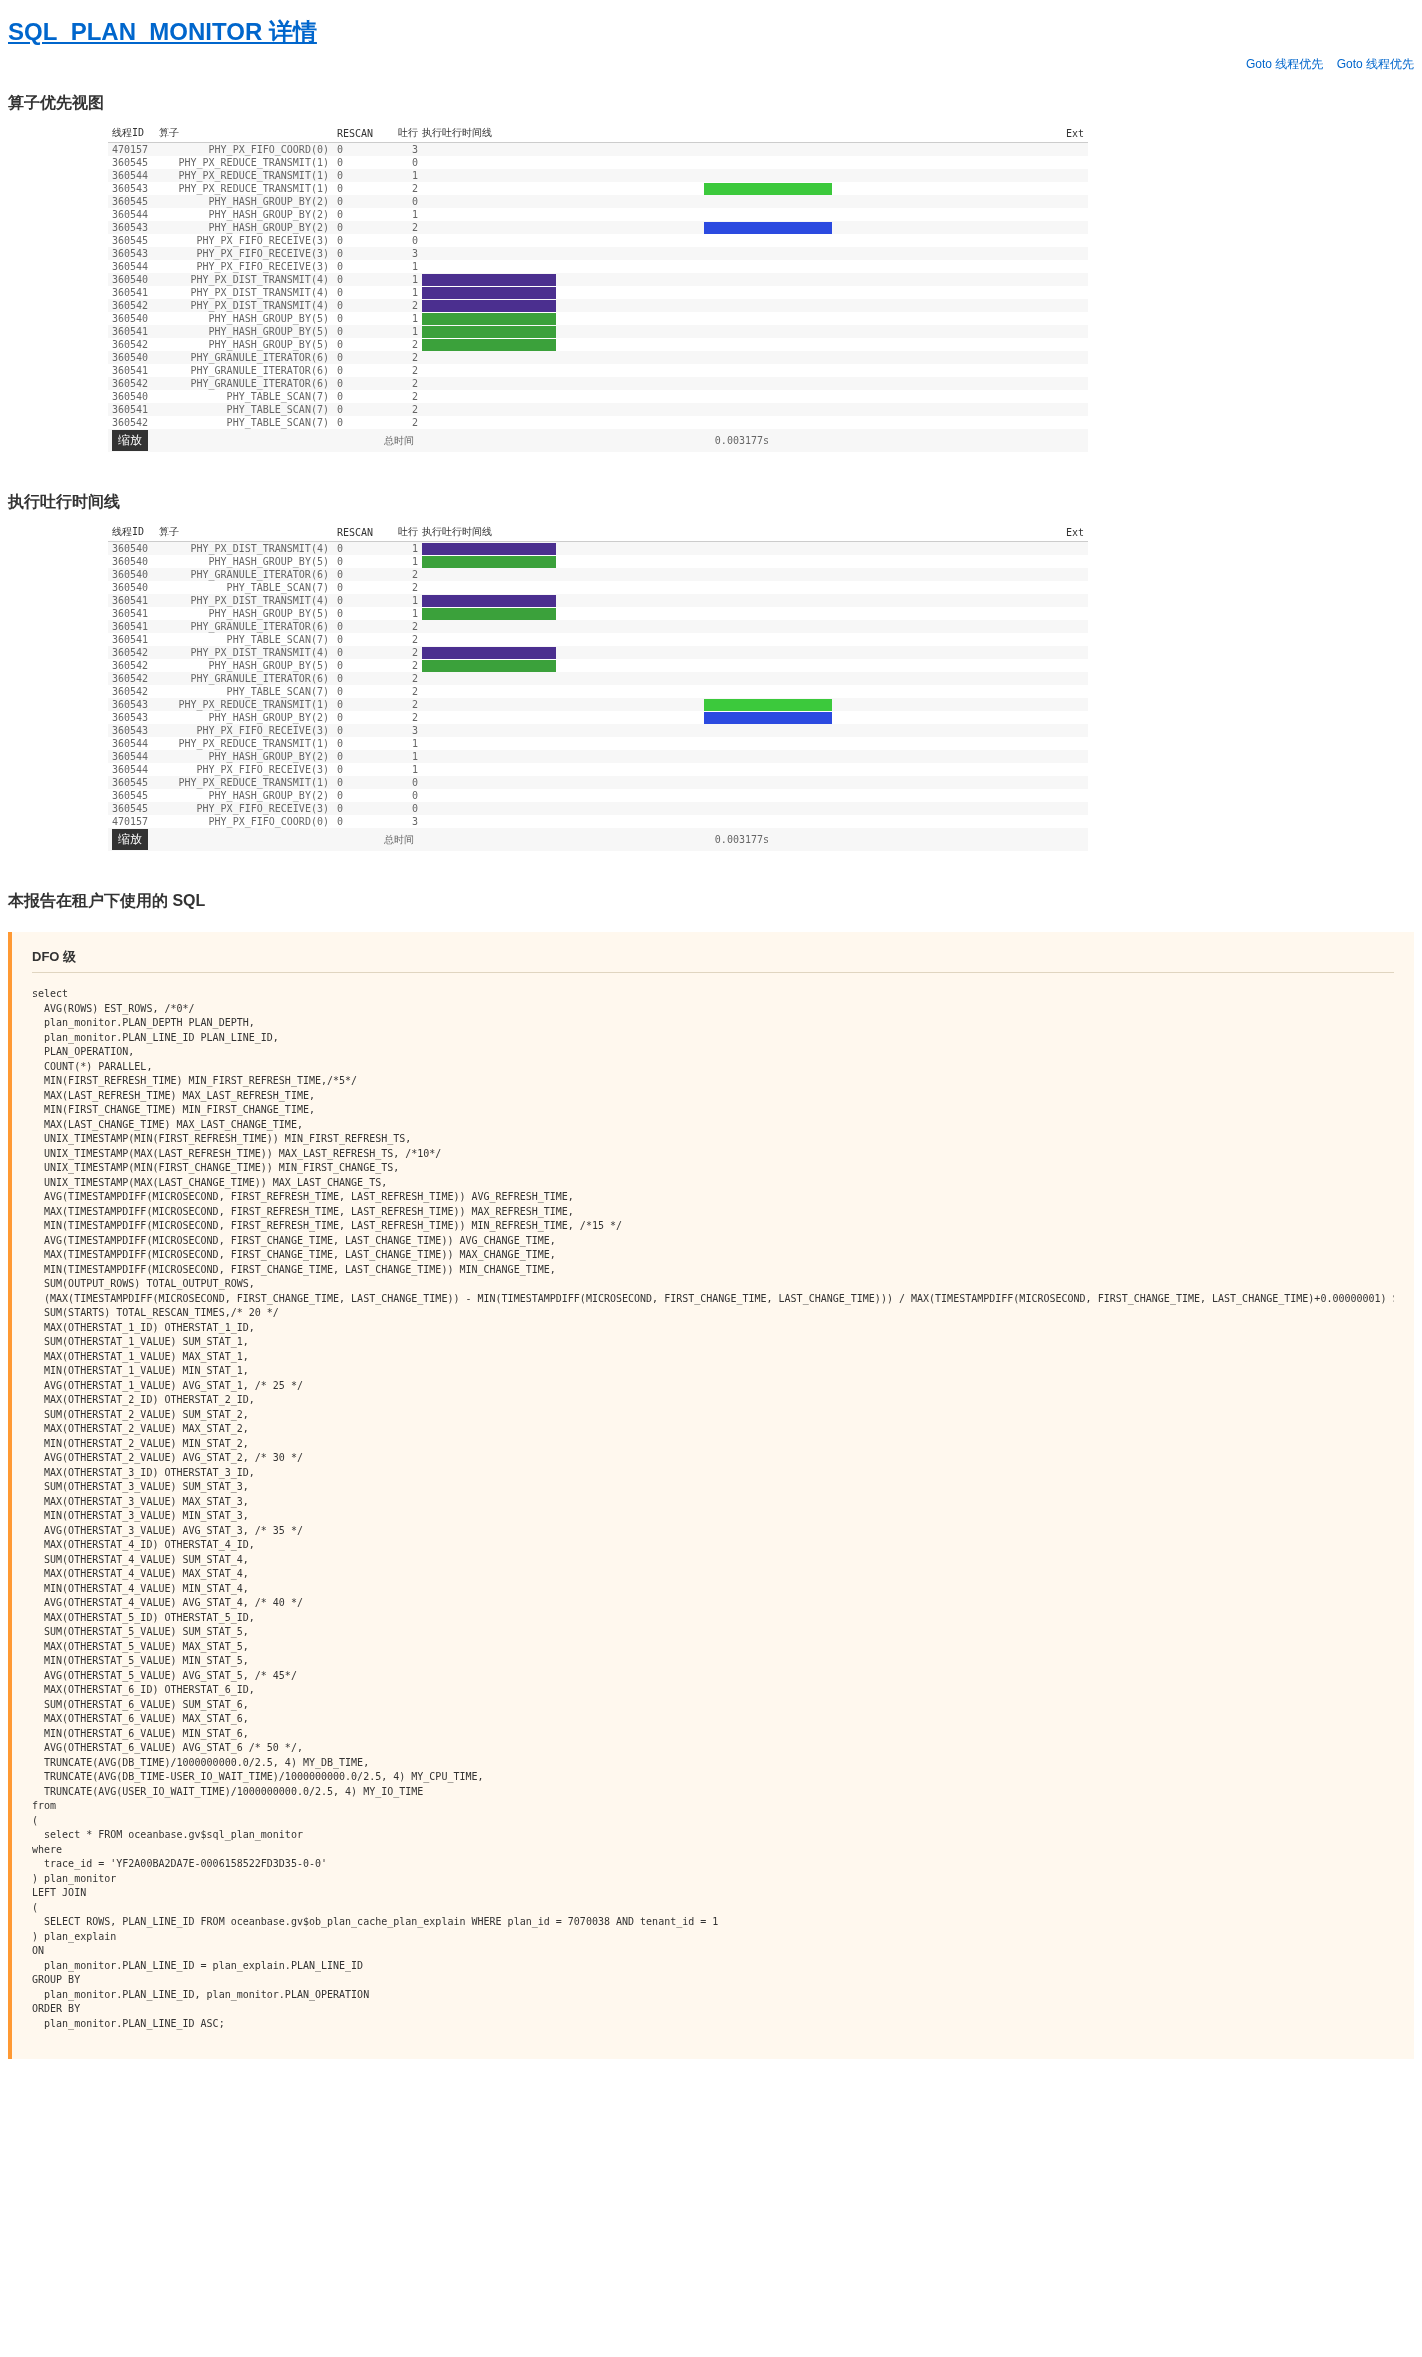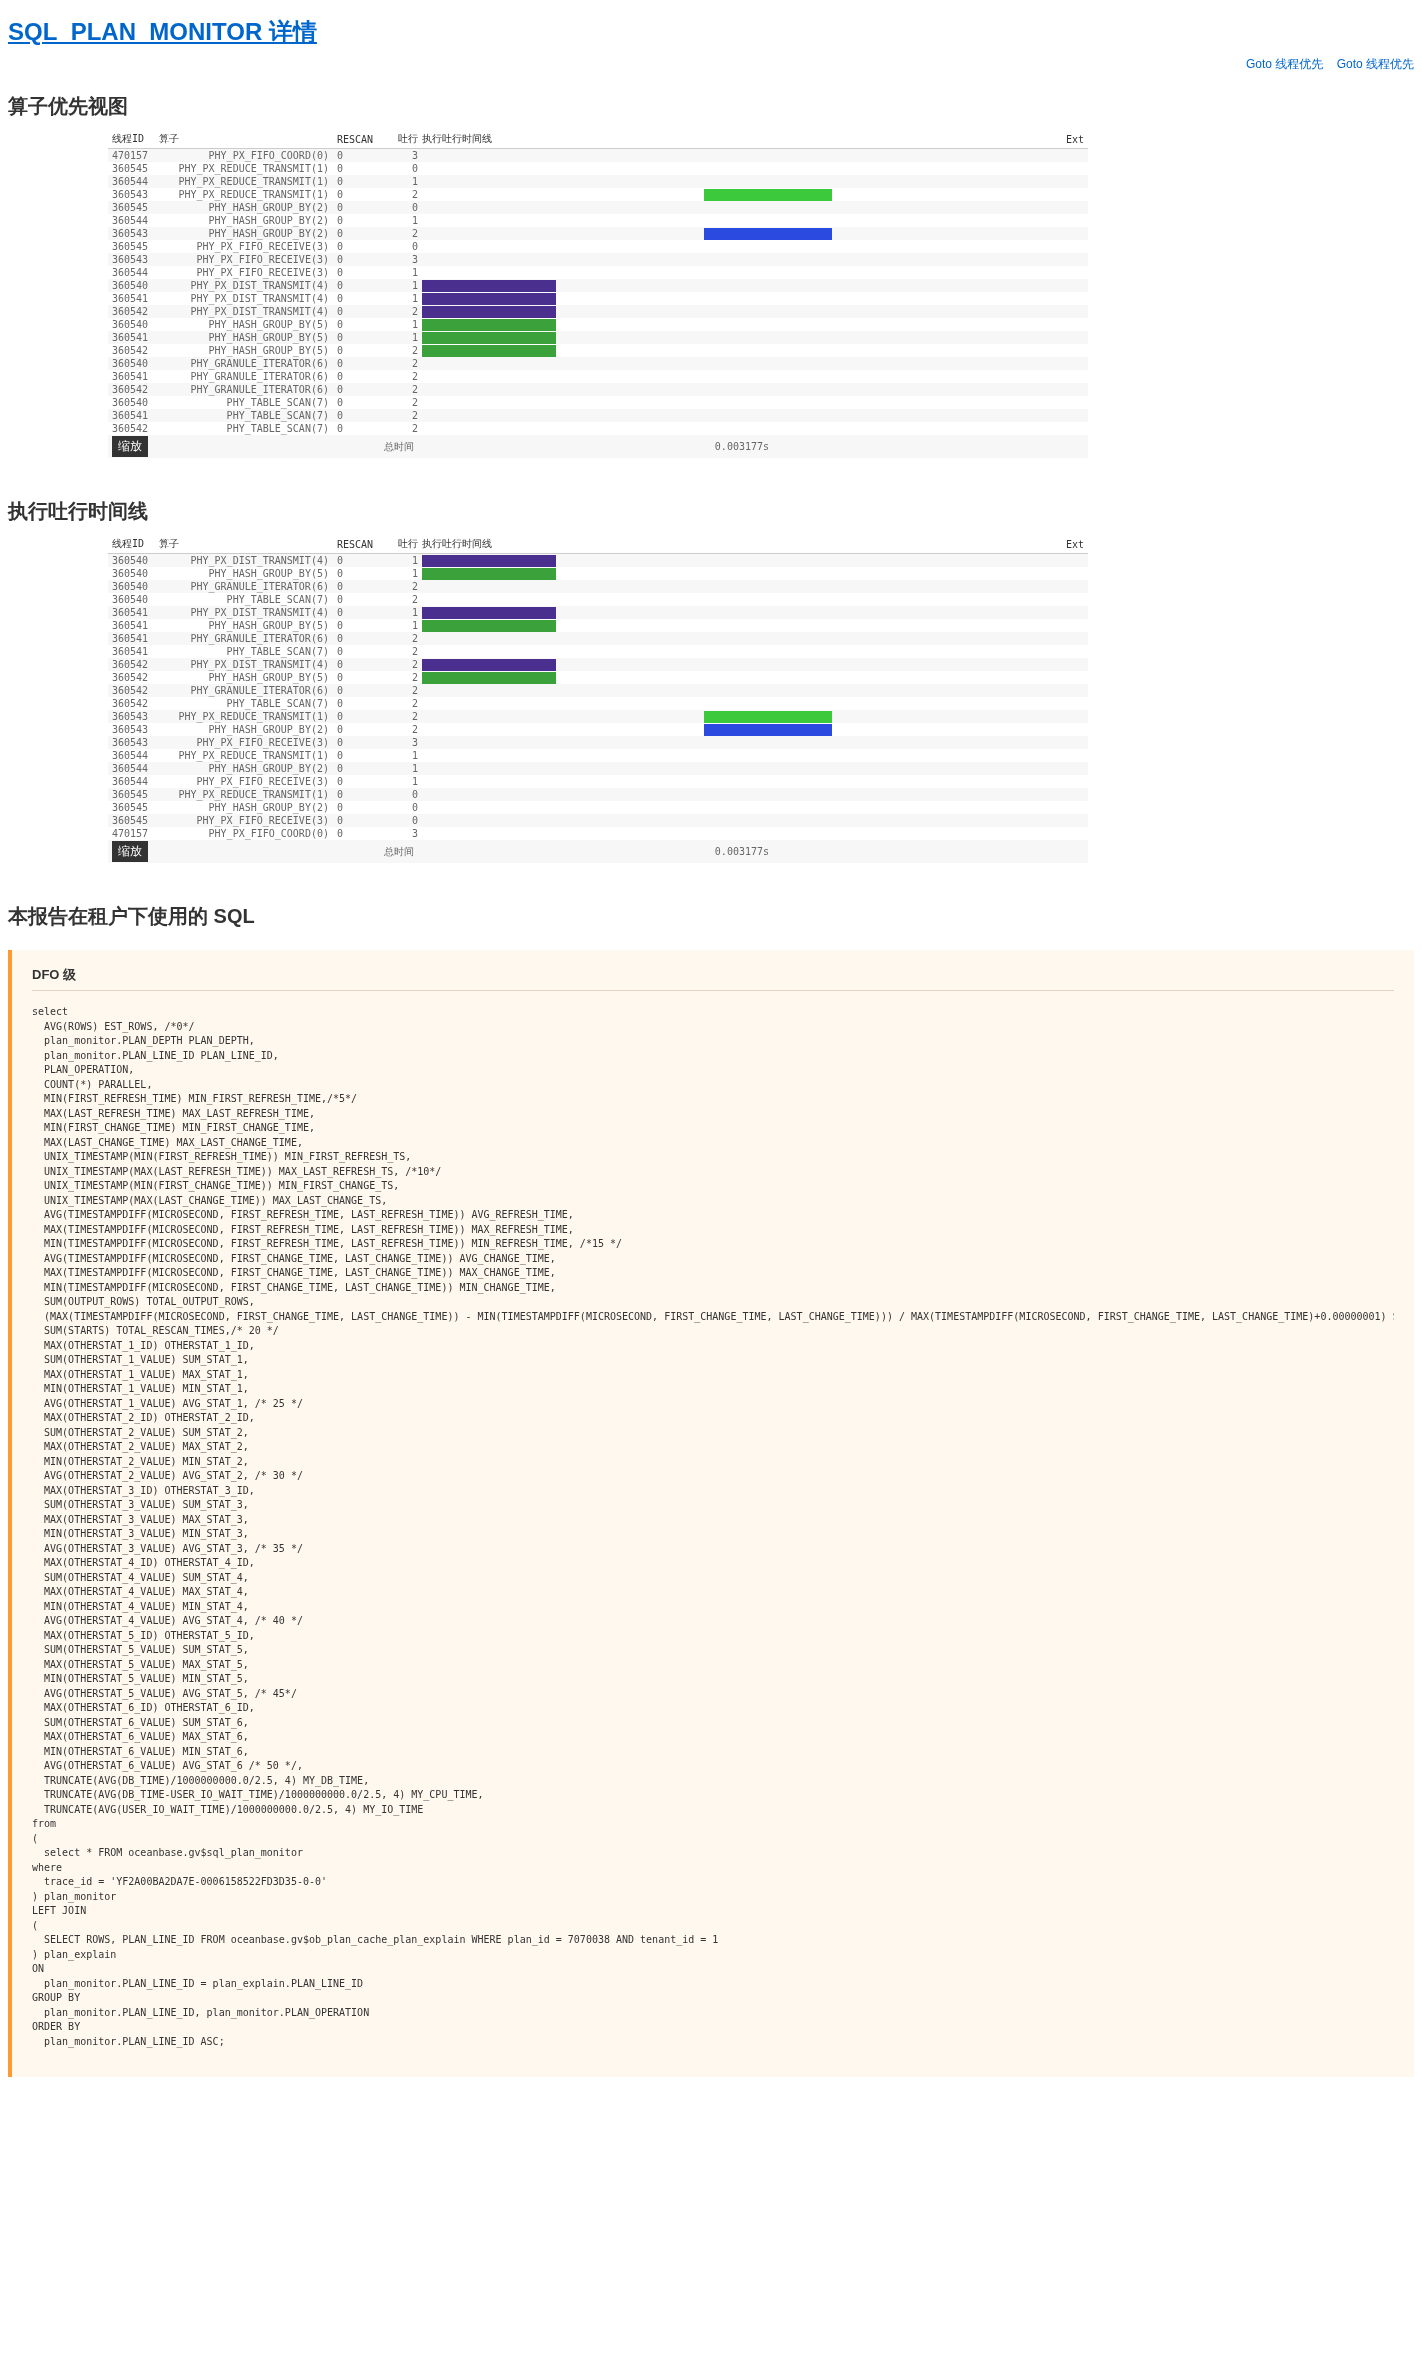--- a/index.html
+++ b/index.html
@@ -1,18 +1,18 @@
 <!DOCTYPE html>
 <html><head>
 <meta charset="utf-8">
 <style>
 body{font-family:Arial,sans-serif;margin:0;padding:8px;font-size:12px;color:#333}
 h2{font-size:24px;margin:8px 0}
 h2 a{color:#0066cc;text-decoration:underline}
-h3{font-size:20px;margin:20px 0 10px;color:#333}
+h3{font-size:16px;margin:20px 0 10px;color:#333}
 .nav-links{text-align:right;margin:8px 0}
 .nav-links a{color:#0066cc;text-decoration:none;margin-left:10px;cursor:pointer}
 .chart-wrap{margin-left:100px;margin-bottom:40px}
 table.plan{border-collapse:collapse;font-family:monospace;font-size:10px;width:980px;background:#fff}
 table.plan th{text-align:left;padding:2px 4px;font-weight:normal;border-bottom:1px solid #ccc;white-space:nowrap}
 table.plan td{padding:1px 4px;white-space:nowrap;color:#666}
 table.plan tr:nth-child(odd) td{background:#f7f7f7}
 table.plan tr:nth-child(even) td{background:#fff}
 .barcell{width:640px;position:relative;padding:0!important}
 .bar{height:12px;position:relative}

